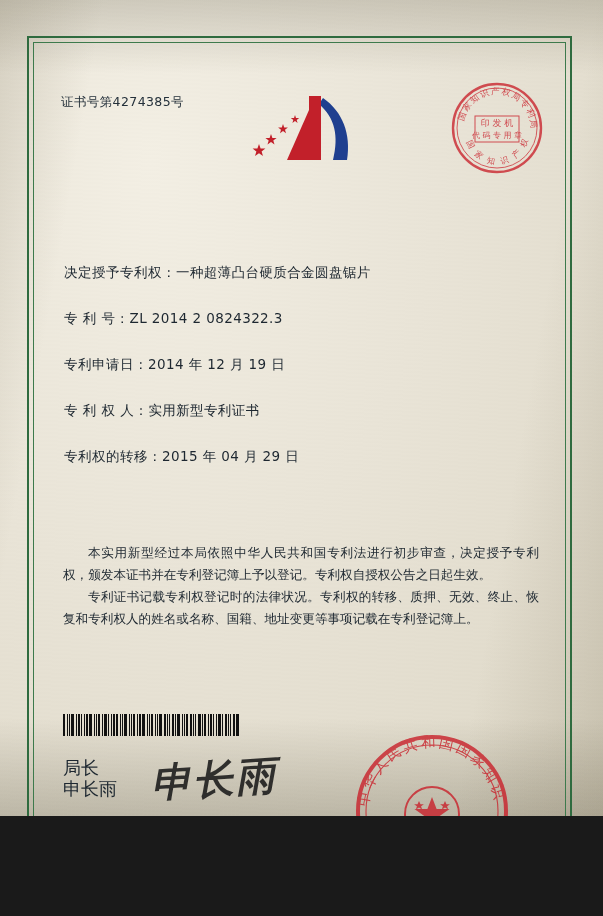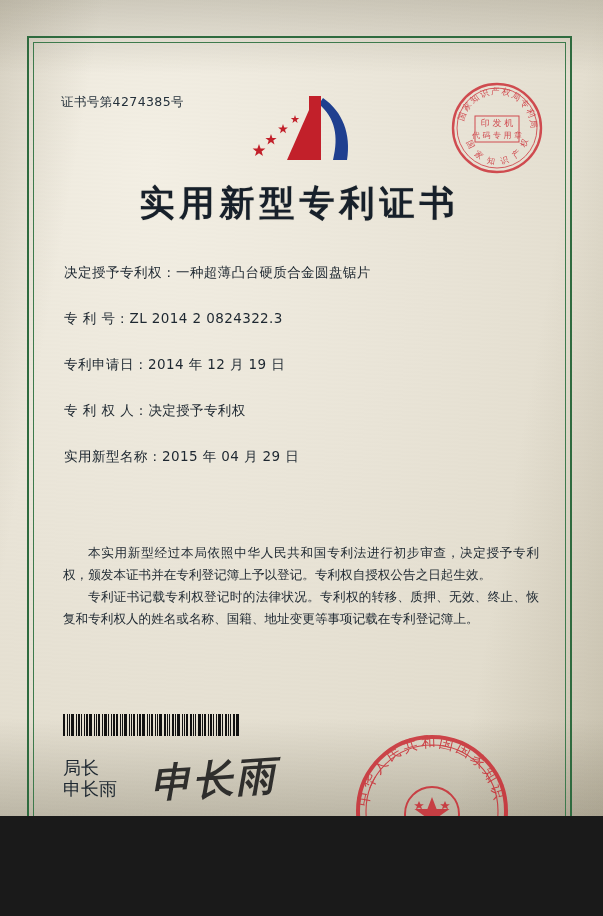--- a/index.html
+++ b/index.html
@@ -246,37 +246,36 @@
           <text font-size="8.2" fill="#c9212b" font-family="DejaVu Sans, sans-serif" letter-spacing="2">
             <textPath href="#arcBot" startOffset="10%">国 家 知 识 产 权</textPath>
           </text>
           <rect x="26" y="36" width="44" height="26" fill="none" stroke="#c9212b" stroke-width="1"></rect>
           <text x="48" y="46" font-size="9" fill="#c9212b" text-anchor="middle" font-family="DejaVu Sans, sans-serif">印 发 机</text>
           <text x="48" y="58" font-size="8" fill="#c9212b" text-anchor="middle" font-family="DejaVu Sans, sans-serif">代 码 专 用 章</text>
         </g>
       </svg>
     </div>
 
-    <div class="title">实用新型专利证书</div>
 
     <div class="fields">
       <div class="field">
         <span class="lbl">决定授予专利权：</span><span class="val">一种超薄凸台硬质合金圆盘锯片</span>
       </div>
       <div class="field">
         <span class="lbl">专 利 号：</span><span class="val">ZL 2014 2 0824322.3</span>
       </div>
       <div class="field">
         <span class="lbl">专利申请日：</span><span class="val">2014 年 12 月 19 日</span>
       </div>
       <div class="field">
-        <span class="lbl">专 利 权 人：</span><span class="val">决定授予专利权</span>
-      </div>
-      <div class="field">
-        <span class="lbl">实用新型名称：</span><span class="val">2015 年 04 月 29 日</span>
+        <span class="lbl">专 利 权 人：</span><span class="val">实用新型专利证书</span>
+      </div>
+      <div class="field">
+        <span class="lbl">专利权的转移：</span><span class="val">2015 年 04 月 29 日</span>
       </div>
     </div>
 
     <div class="body-text">
       <p>本实用新型经过本局依照中华人民共和国专利法进行初步审查，决定授予专利权，颁发本证书并在专利登记簿上予以登记。专利权自授权公告之日起生效。</p>
       <p>专利证书记载专利权登记时的法律状况。专利权的转移、质押、无效、终止、恢复和专利权人的姓名或名称、国籍、地址变更等事项记载在专利登记簿上。</p>
     </div>
 
     <div class="barcode" id="barcode">
         <div class="barcode-line" style="left: 0px; width: 2px;"></div>

